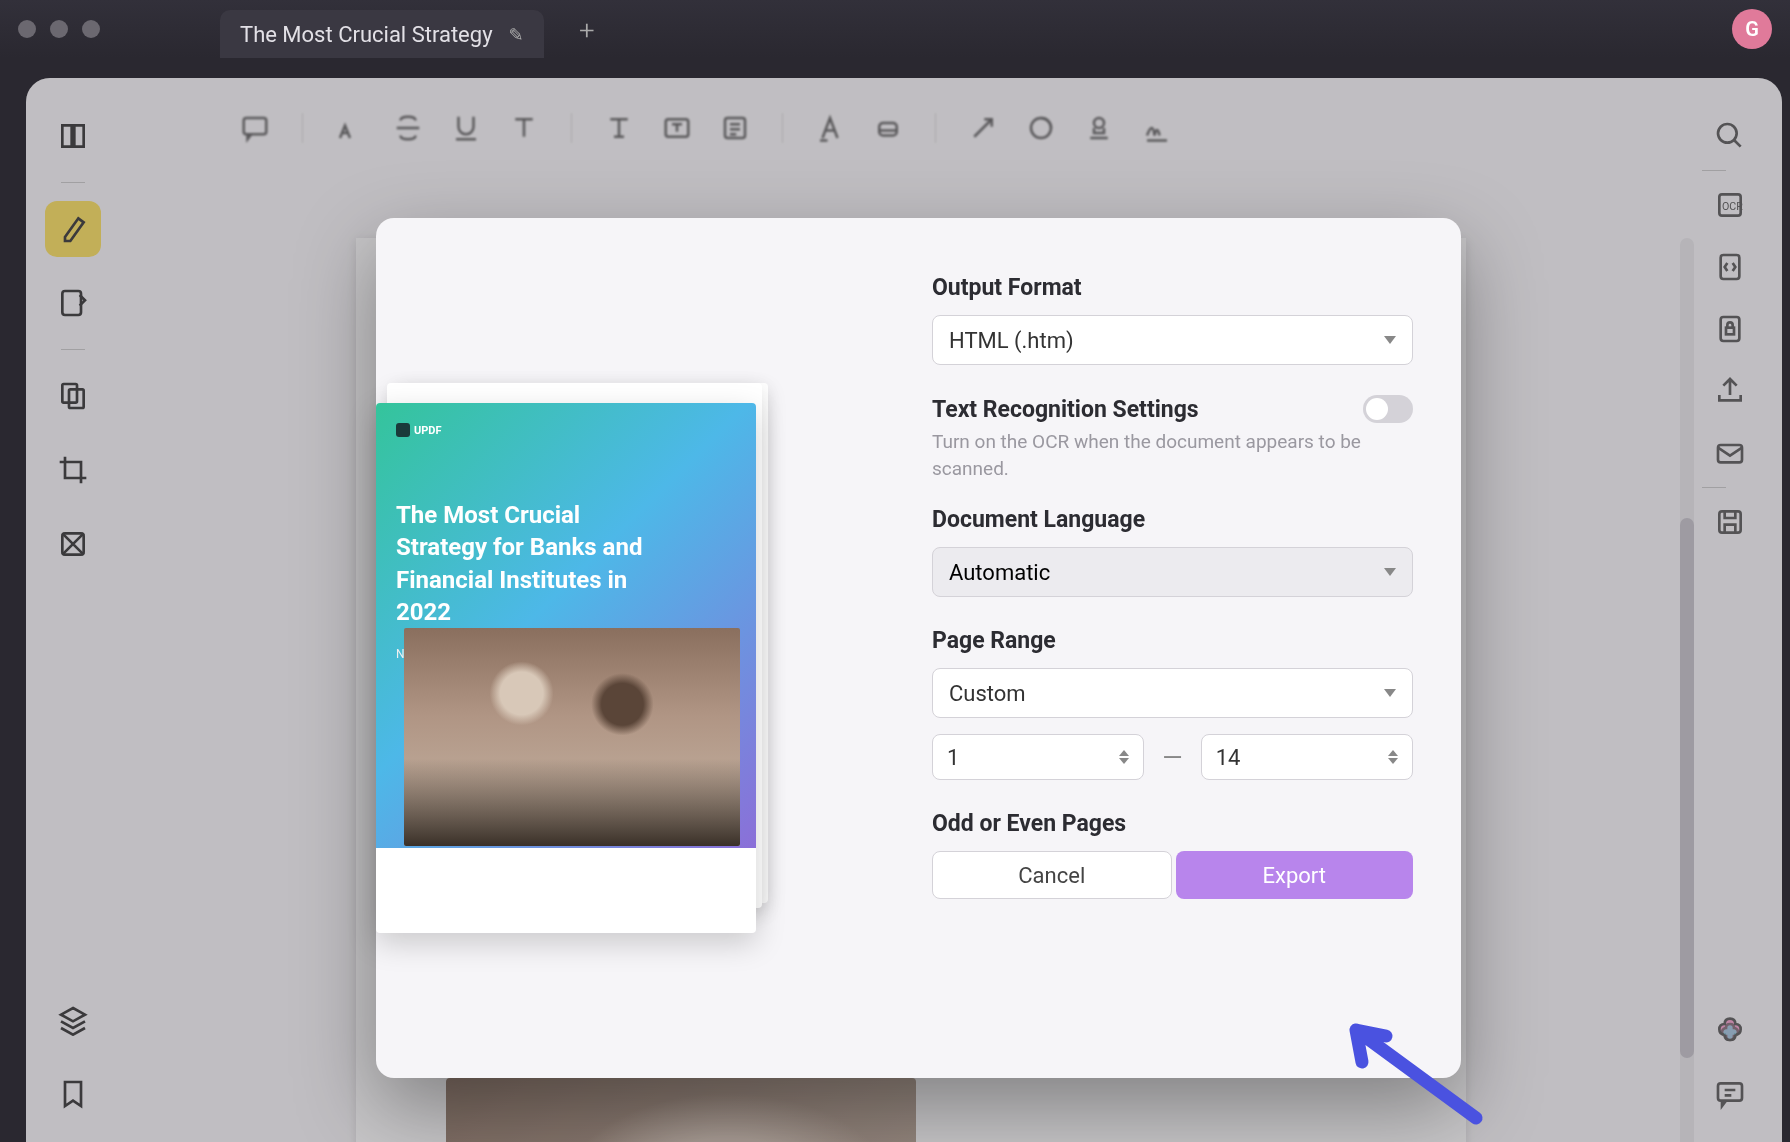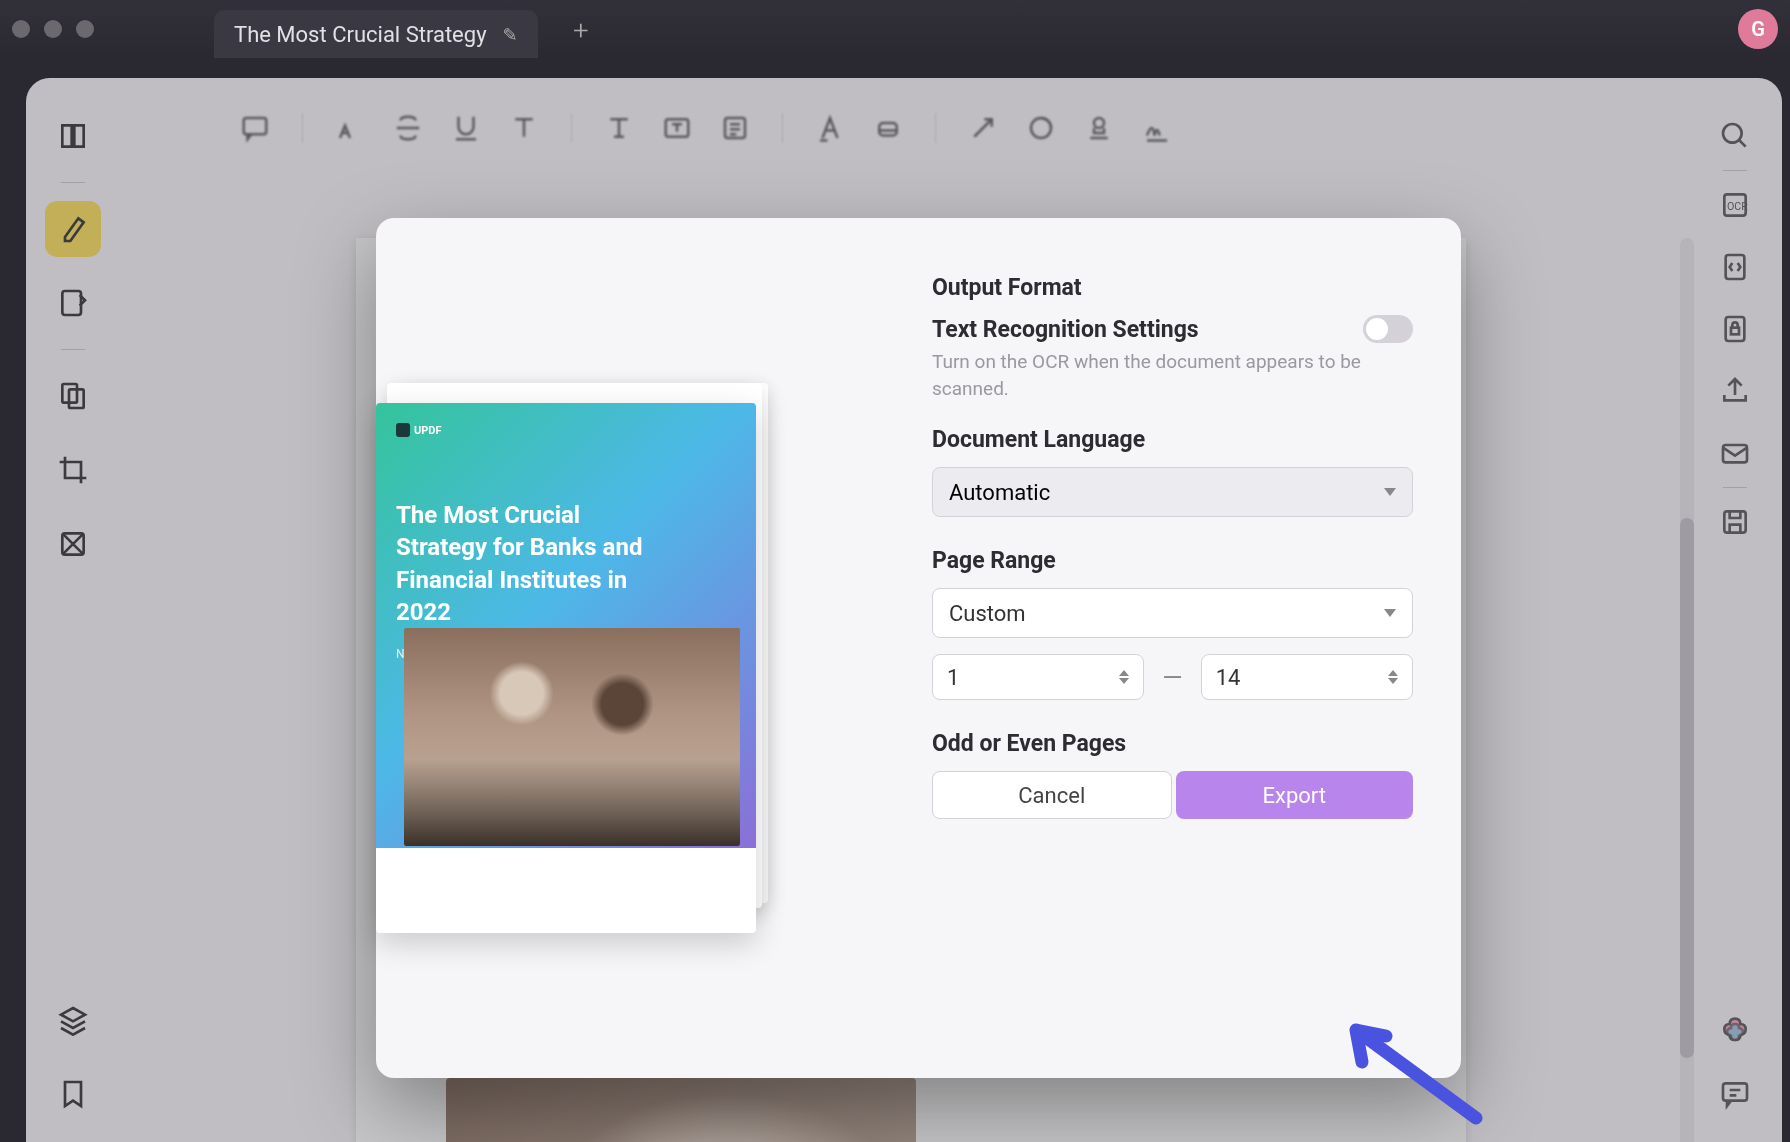--- a/index.html
+++ b/index.html
@@ -1,36 +1,36 @@
 <!DOCTYPE html>
 <html><head>
 <meta charset="utf-8">
 <style>
 *{box-sizing:border-box;margin:0;padding:0;font-family:-apple-system,BlinkMacSystemFont,"Segoe UI",Roboto,sans-serif}
 body{width:1790px;height:1142px;background:#2a2830;overflow:hidden;position:relative}
-.title-bar{height:58px;display:flex;align-items:center;padding:0 12px;background:linear-gradient(180deg,#32303a,#2a2830)}
+.title-bar{height:58px;display:flex;align-items:center;padding:0 18px;background:linear-gradient(180deg,#32303a,#2a2830)}
 .traffic{display:flex;gap:14px;margin-right:120px}
 .tl{width:18px;height:18px;border-radius:50%;background:#6b6870}
 .tab{display:flex;align-items:center;background:#3a3842;border-radius:10px 10px 0 0;padding:10px 20px;height:48px;margin-top:10px;gap:16px}
 .tab-title{color:#e2e0e6;font-size:22px;max-width:270px;white-space:nowrap;overflow:hidden;text-overflow:ellipsis}
 .pencil{color:#aaa;font-size:18px}
 .plus{color:#aaa;font-size:26px;margin-left:30px}
 .avatar{margin-left:auto;width:40px;height:40px;border-radius:50%;background:#e07a9a;color:#fff;display:flex;align-items:center;justify-content:center;font-size:20px;font-weight:600}
 .app-body{position:absolute;top:78px;left:26px;right:8px;bottom:0;background:#f6f5f7;border-radius:24px 24px 0 0;overflow:hidden}
 .top-toolbar{position:absolute;top:20px;left:210px;right:100px;height:60px;display:flex;align-items:center;gap:20px;filter:blur(1px);opacity:.7}
 .tbi{width:38px;height:38px;display:flex;align-items:center;justify-content:center}
 .tbi svg{width:30px;height:30px;stroke:#333;fill:none;stroke-width:2}
 .tdiv{width:1px;height:30px;background:#ccc;margin:0 8px}
 .left-rail{position:absolute;left:14px;top:30px;bottom:20px;width:66px;display:flex;flex-direction:column;align-items:center;gap:18px}
 .rail-btn{width:56px;height:56px;border-radius:12px;display:flex;align-items:center;justify-content:center;position:relative}
 .rail-btn.active{background:#f8e06a}
 .rail-btn svg{width:32px;height:32px;stroke:#444;fill:none;stroke-width:2}
 .rail-div{width:24px;height:1px;background:#ccc}
 .rail-spacer{flex:1}
-.right-rail{position:absolute;right:14px;top:30px;bottom:20px;width:66px;display:flex;flex-direction:column;align-items:center;gap:6px}
+.right-rail{position:absolute;right:14px;top:30px;bottom:20px;width:66px;display:flex;flex-direction:column;align-items:flex-start;gap:6px}
 .right-rail .rail-btn svg{stroke:#666}
 .doc-page{position:absolute;left:330px;top:160px;width:1110px;height:980px;background:#fff;box-shadow:0 2px 10px rgba(0,0,0,.1)}
 .doc-img{position:absolute;left:90px;top:840px;width:470px;height:260px;background:linear-gradient(135deg,#9b8576,#c4b5a8);border-radius:4px;overflow:hidden}
 .doc-img::after{content:"";position:absolute;inset:0;background:radial-gradient(ellipse at 60% 40%,#d4c5b8 20%,transparent 40%),radial-gradient(ellipse at 30% 70%,#7a6658 25%,transparent 45%)}
 .doc-text{position:absolute;left:620px;top:900px;width:480px;color:#4a4a52;font-size:22px;line-height:1.85;text-align:justify}
 .scroll-track{position:absolute;right:88px;top:160px;width:14px;height:960px;background:#e8e7ea;border-radius:7px}
 .scroll-thumb{position:absolute;top:280px;width:14px;height:540px;background:#c8c6cc;border-radius:7px}
 .overlay{position:absolute;inset:0;background:rgba(30,28,36,.25)}
 .modal{position:absolute;left:350px;top:140px;width:1085px;height:860px;background:#f6f5f8;border-radius:18px;box-shadow:0 30px 80px rgba(0,0,0,.35);display:flex}
 .preview-pane{width:508px;display:flex;align-items:center;justify-content:flex-start;position:relative}
@@ -307,20 +307,24 @@
             <div class="cover-title">The Most Crucial Strategy for Banks and Financial Institutes in 2022</div>
             <div class="cover-sub">No More Expenses! It's Time to Go Paperless</div>
             <div class="cover-img"></div>
           </div>
         </div>
       </div>
     </div>
 
     <div class="form-pane">
       <div class="flabel">Output Format</div>
+      <div class="sel">
+        <span>HTML (.htm)</span>
+        <span class="caret"></span>
+      </div>
 
       <div class="flabel-row">
         <div class="flabel" style="margin-bottom:0">Text Recognition Settings</div>
         <div class="toggle"></div>
       </div>
       <div class="fdesc">Turn on the OCR when the document appears to be scanned.</div>
 
       <div class="flabel">Document Language</div>
       <div class="sel disabled">
         <span>Automatic</span>

